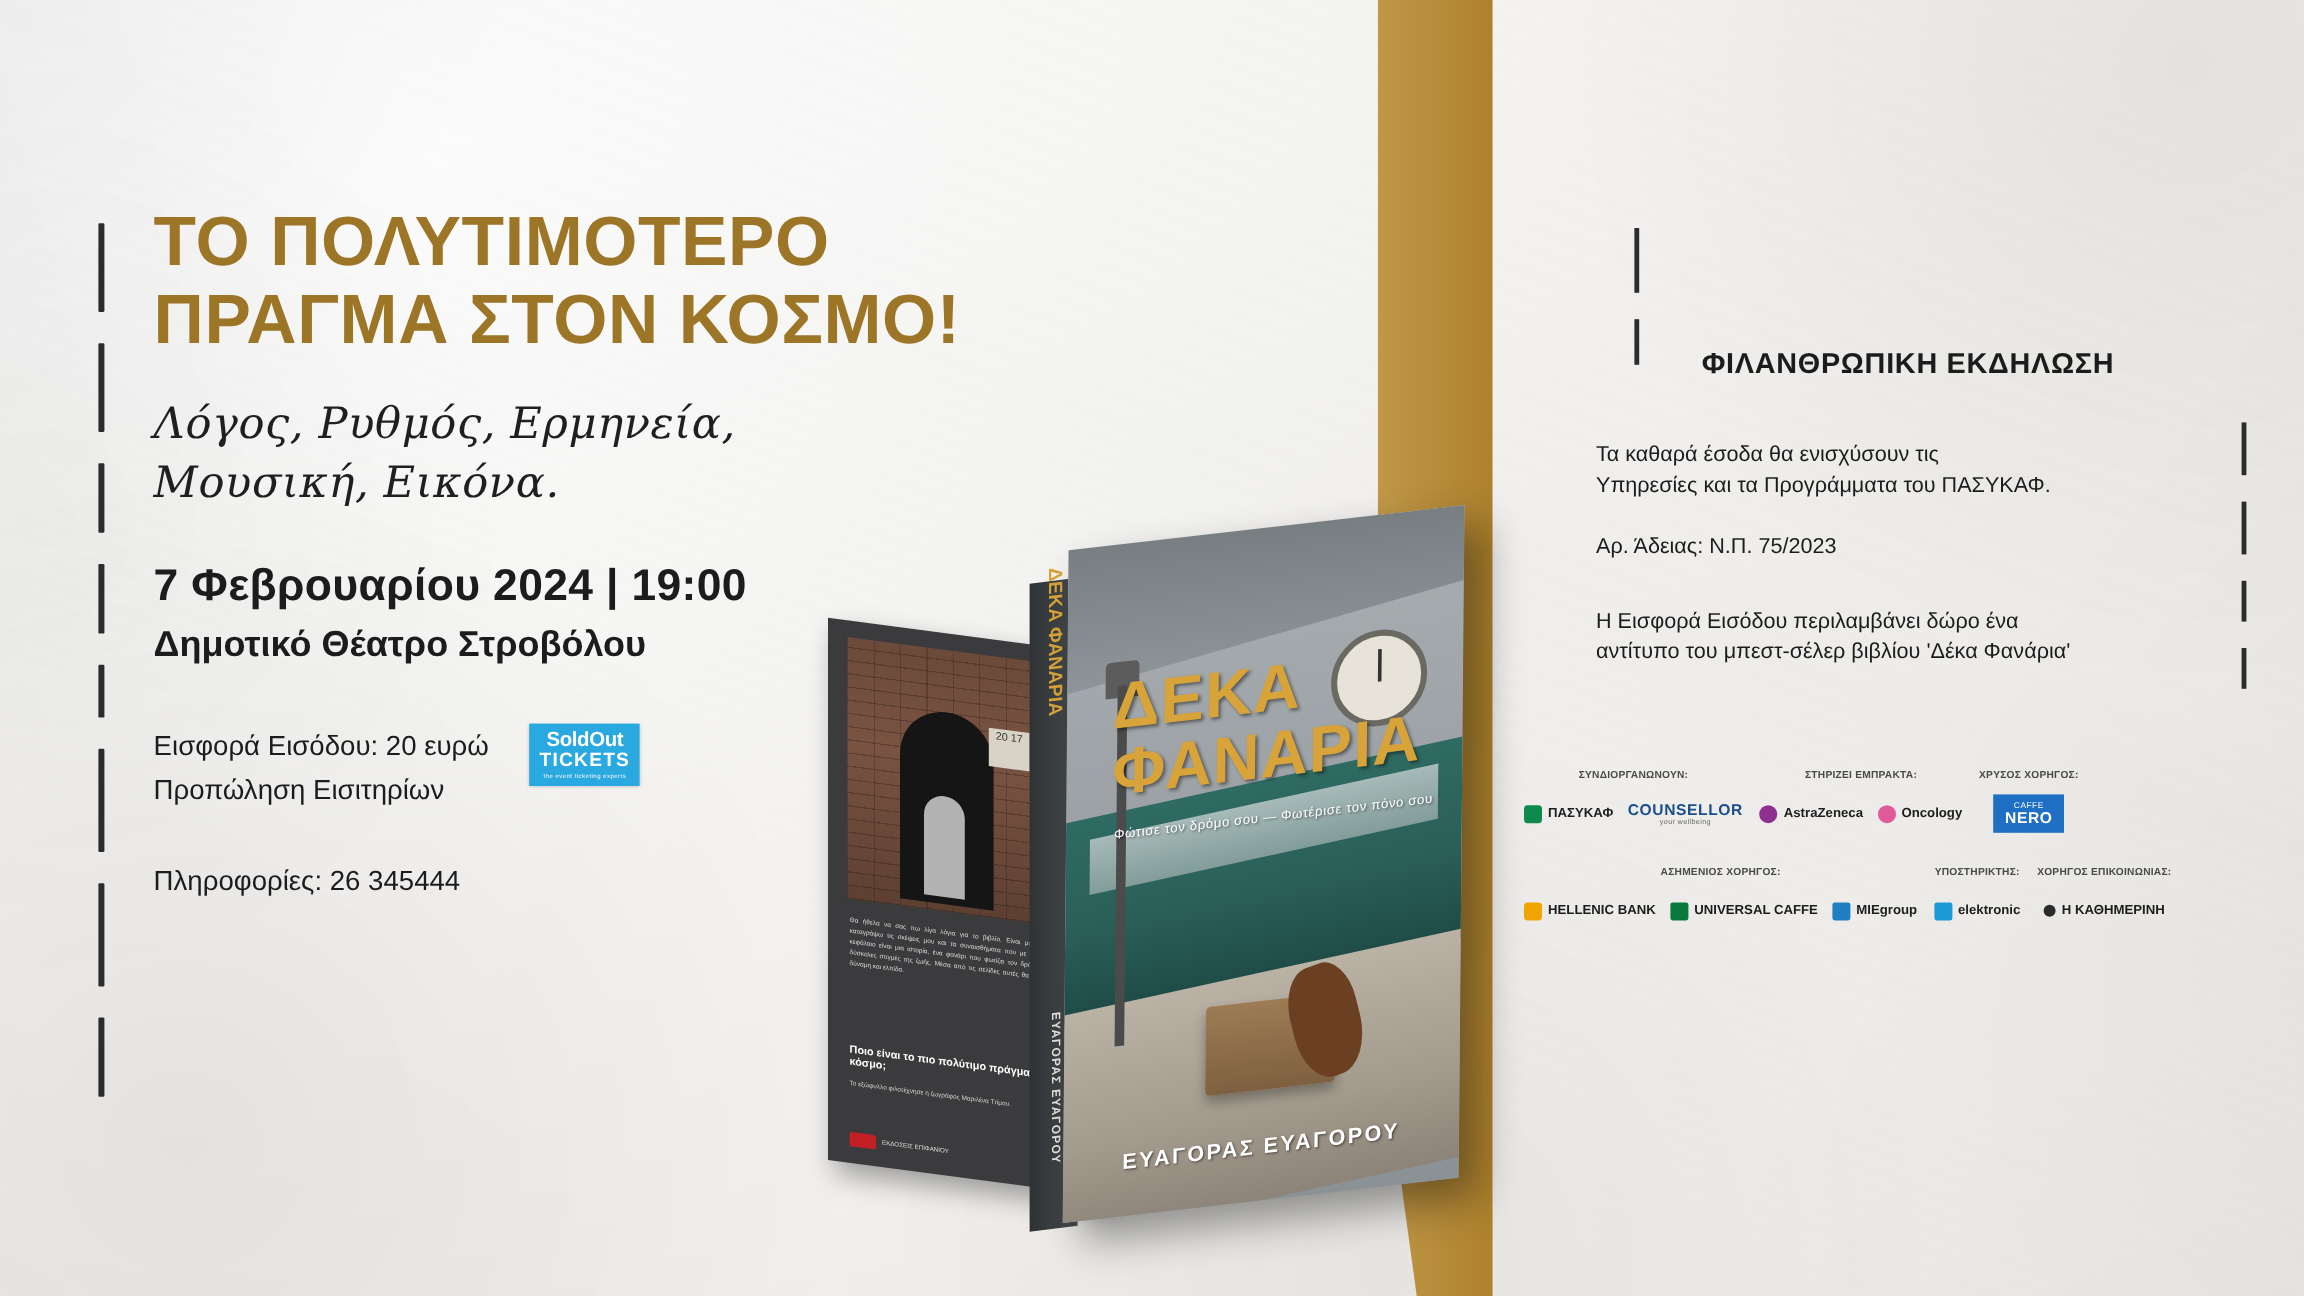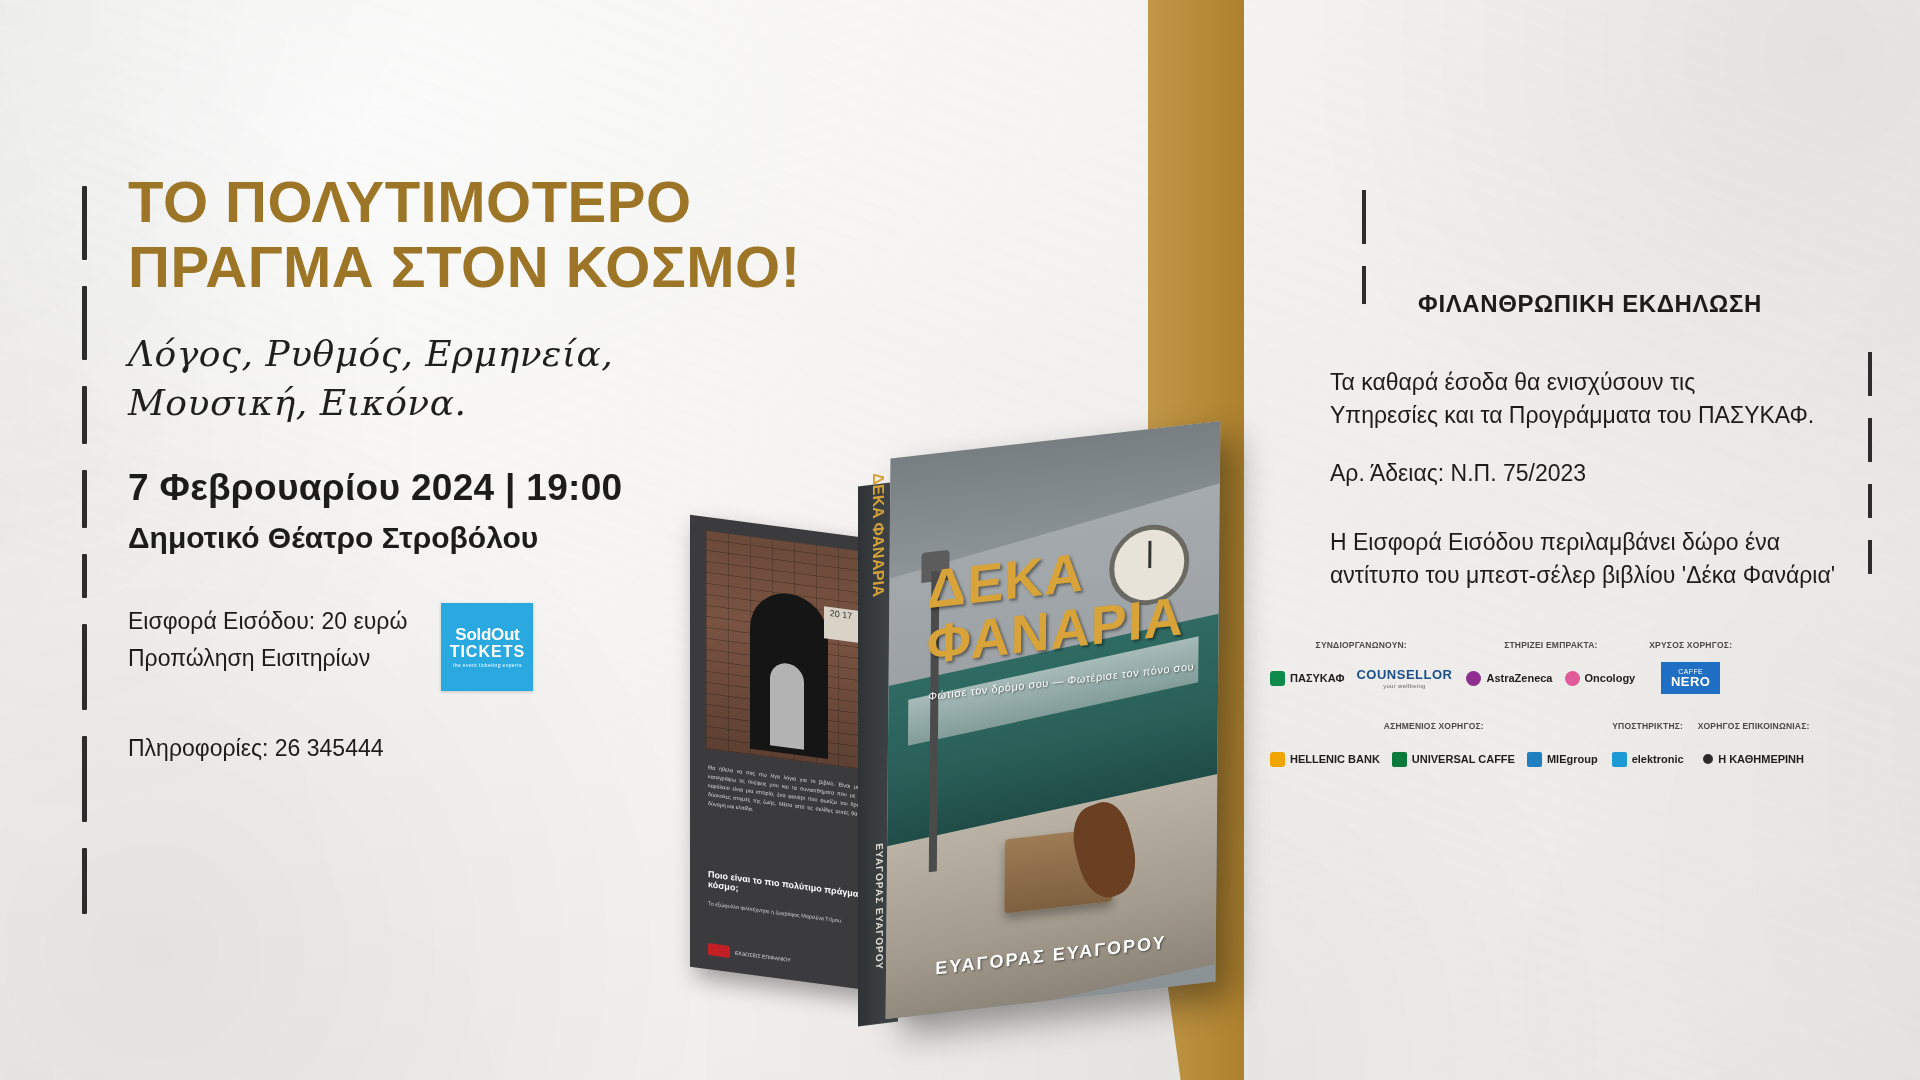--- a/index.html
+++ b/index.html
@@ -124,21 +124,21 @@
     align-items: flex-start;
     gap: 34px;
   }
   .price-lines {
     font-size: 23px;
     line-height: 1.6;
     color: #1c1c1c;
   }
   .ticket-logo {
     width: 92px;
-    height: 88px;
+    height: 52px;
     background: #2aa8e0;
     color: #ffffff;
     display: flex;
     flex-direction: column;
     align-items: center;
     justify-content: center;
     line-height: 1.05;
     box-shadow: 0 1px 3px rgba(0,0,0,0.2);
   }
   .ticket-logo .l1 { font-size: 17px; font-weight: 700; letter-spacing: -0.3px;}
@@ -160,21 +160,21 @@
   .right-title {
     font-size: 24px;
     font-weight: 700;
     color: #1c1c1c;
     text-align: center;
     letter-spacing: 0.6px;
     margin-bottom: 48px;
   }
   .right p {
     margin: 0 0 26px 0;
-    font-size: 23px;
+    font-size: 18px;
     line-height: 1.42;
     color: #1c1c1c;
     white-space: pre-line;
   }
   .right p.gap { margin-top: 36px; }
 
   .dash-col-right {
     position: absolute;
     left: 1362px;
     top: 190px;

